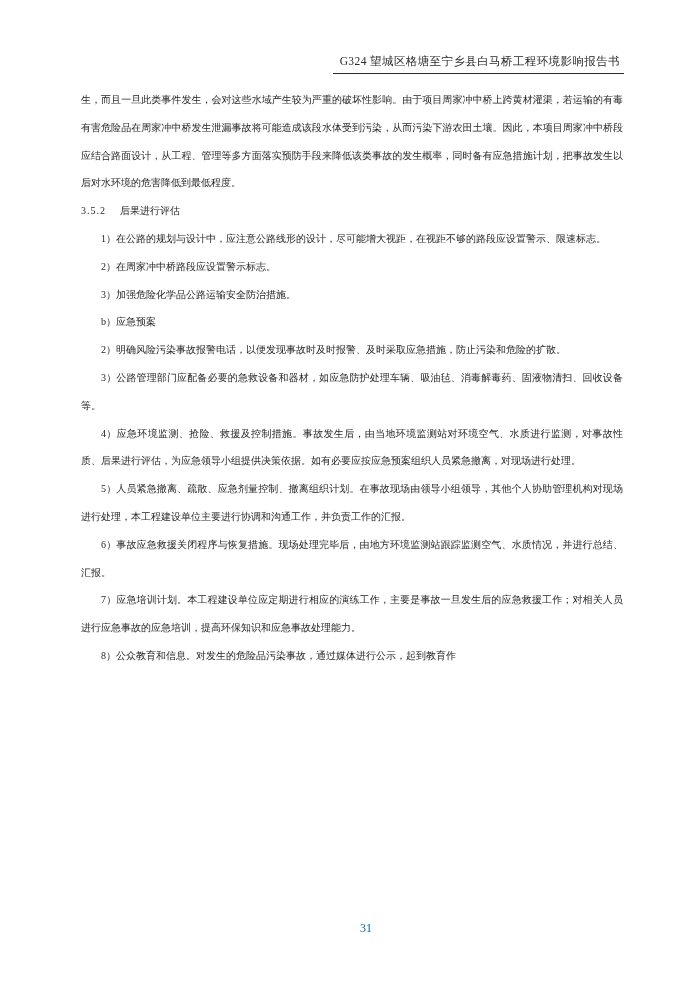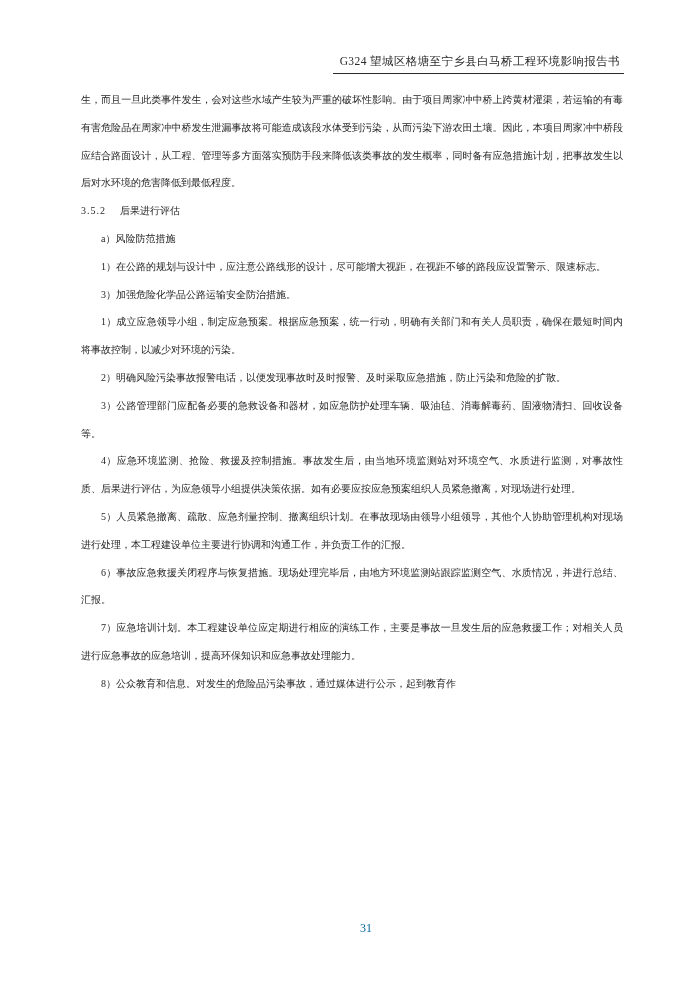--- a/index.html
+++ b/index.html
@@ -78,24 +78,24 @@
   <div class="header">
     <span class="header-text">G324 望城区格塘至宁乡县白马桥工程环境影响报告书</span>
   </div>
 
   <div class="content">
 
     <p class="cont">生，而且一旦此类事件发生，会对这些水域产生较为严重的破坏性影响。由于项目周家冲中桥上跨黄材灌渠，若运输的有毒有害危险品在周家冲中桥发生泄漏事故将可能造成该段水体受到污染，从而污染下游农田土壤。因此，本项目周家冲中桥段应结合路面设计，从工程、管理等多方面落实预防手段来降低该类事故的发生概率，同时备有应急措施计划，把事故发生以后对水环境的危害降低到最低程度。</p>
 
     <p class="heading"><span class="num">3.5.2</span><span>后果进行评估</span></p>
 
-    <p class="para">a）风险防范措施</p>
     <p class="para">1）在公路的规划与设计中，应注意公路线形的设计，尽可能增大视距，在视距不够的路段应设置警示、限速标志。</p>
+    <p class="para">2）在周家冲中桥路段应设置警示标志。</p>
     <p class="para">3）加强危险化学品公路运输安全防治措施。</p>
-    <p class="para">1）成立应急领导小组，制定应急预案。根据应急预案，统一行动，明确有关部门和有关人员职责，确保在最短时间内将事故控制，以减少对环境的污染。</p>
+    <p class="para">b）应急预案</p>
     <p class="para">2）明确风险污染事故报警电话，以便发现事故时及时报警、及时采取应急措施，防止污染和危险的扩散。</p>
     <p class="para">3）公路管理部门应配备必要的急救设备和器材，如应急防护处理车辆、吸油毡、消毒解毒药、固液物清扫、回收设备等。</p>
     <p class="para">4）应急环境监测、抢险、救援及控制措施。事故发生后，由当地环境监测站对环境空气、水质进行监测，对事故性质、后果进行评估，为应急领导小组提供决策依据。如有必要应按应急预案组织人员紧急撤离，对现场进行处理。</p>
     <p class="para">5）人员紧急撤离、疏散、应急剂量控制、撤离组织计划。在事故现场由领导小组领导，其他个人协助管理机构对现场进行处理，本工程建设单位主要进行协调和沟通工作，并负责工作的汇报。</p>
     <p class="para">6）事故应急救援关闭程序与恢复措施。现场处理完毕后，由地方环境监测站跟踪监测空气、水质情况，并进行总结、汇报。</p>
     <p class="para">7）应急培训计划。本工程建设单位应定期进行相应的演练工作，主要是事故一旦发生后的应急救援工作；对相关人员进行应急事故的应急培训，提高环保知识和应急事故处理能力。</p>
     <p class="para">8）公众教育和信息。对发生的危险品污染事故，通过媒体进行公示，起到教育作</p>
 
   </div>
 

